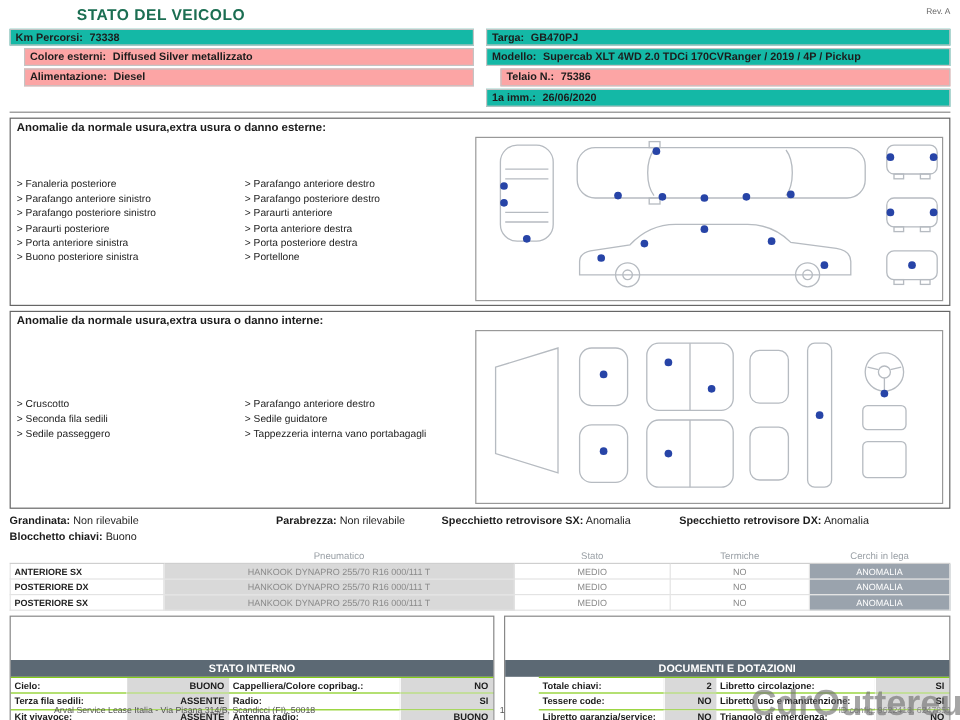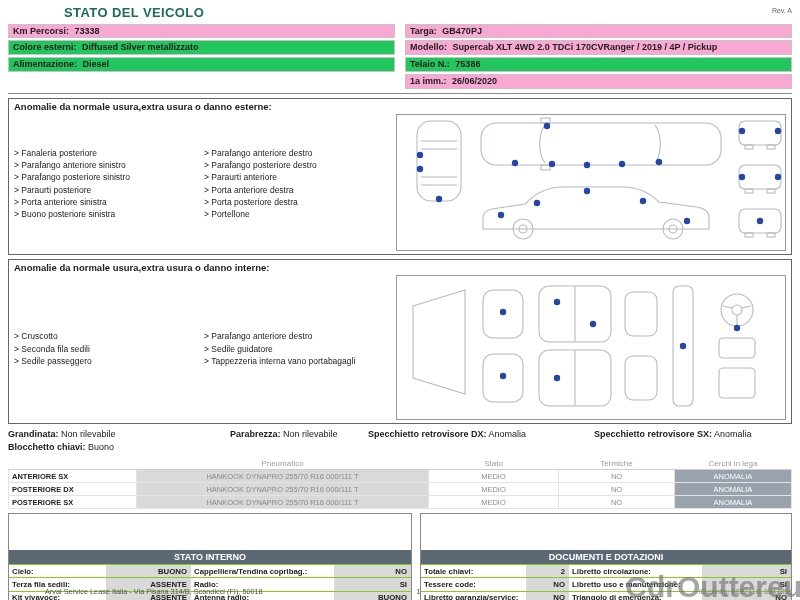--- a/index.html
+++ b/index.html
@@ -13,22 +13,22 @@
     padding: 5px 8px 0;
     font-size: 9px;
     line-height: 1.2;
   }
   .topbar { display: flex; justify-content: space-between; align-items: flex-start; padding: 0 0 3px 56px; }
   .title { color: #1b6e52; font-weight: bold; font-size: 13px; letter-spacing: .4px; }
   .rev { font-size: 7px; color: #666; padding-top: 2px; }
 
   .info { display: flex; gap: 10px; border-bottom: 1px solid #8a8a8a; padding-bottom: 4px; }
   .icol { flex: 1; display: flex; flex-direction: column; gap: 2px; }
-  .field { border: 1px solid #c4c4c4; padding: 1px 4px; min-height: 12px; background: #f9a8d4; }
-  .field.alt { background: #22c55e; }
+  .field { border: 1px solid #c4c4c4; padding: 1px 4px; min-height: 12px; background: #14b8a6; }
+  .field.alt { background: #fca5a5; margin-left: 12px; }
   .flbl { font-weight: bold; }
   .fval { font-weight: bold; margin-left: 3px; }
 
   .section { border: 1px solid #666; margin-top: 4px; padding: 2px 5px 3px; }
   .stitle { font-weight: bold; font-size: 9.5px; margin-bottom: 2px; }
   .sbody { display: flex; gap: 6px; }
   .alists { flex: 1; display: flex; gap: 4px; padding-top: 2px; align-items: center; }
   .alist { flex: 1; }
   .aitem { font-size: 8.5px; margin: 2px 0; color: #222; }
   .aitem::before { content: "> "; }
@@ -48,21 +48,21 @@
   .tyres td.term { color: #8a8a8a; text-align: center; width: 116px; }
   .tyres td.cerchi { background: #9aa3ad; color: #fff; text-align: center; }
 
   .bottom { display: flex; gap: 8px; margin-top: 4px; align-items: flex-start; }
   .btable { border: 1px solid #888; background: #fff; }
   .btable.left { width: 404px; flex: none; }
   .btable.right { flex: 1; }
   .bhead { background: #5c6974; color: #fff; font-weight: bold; text-align: center; font-size: 9px; padding: 1.5px 0; margin-top: 36px; }
   .brow { display: grid; border-top: 1px solid #84cc16; font-size: 7.8px; }
   .g4a { grid-template-columns: 96px 86px 142px 1fr; }
-  .g4b { grid-template-columns: 104px 44px 132px 1fr; }
+  .g4b { grid-template-columns: 104px 44px 132px 1fr; margin-left: 28px; }
   .g6  { grid-template-columns: 104px 44px 62px 44px 62px 1fr; }
   .bl { font-weight: bold; padding: 1.5px 3px; white-space: nowrap; overflow: hidden; }
   .bv { background: #d9d9d9; text-align: right; font-weight: bold; padding: 1.5px 4px; border-left: 1px solid #fff; }
   .bx { background: #fff; }
 
   .footer { position: absolute; left: 8px; right: 8px; bottom: 3px; display: flex; font-size: 7.3px; color: #555; padding-left: 37px; }
   .faddr { flex: 1; }
   .fpage { width: 40px; text-align: center; }
   .fid { flex: 1; text-align: right; color: #888; }
 
@@ -238,26 +238,26 @@
 
 <div class="cond">
   <div class="c c0">
     <span class="clbl">Grandinata:</span>
     <span>Non rilevabile</span>
   </div>
   <div class="c c1">
     <span class="clbl">Parabrezza:</span>
     <span>Non rilevabile</span>
   </div>
+  <div class="c c3">
+    <span class="clbl">Specchietto retrovisore SX:</span>
+    <span>Anomalia</span>
+  </div>
   <div class="c c2">
     <span class="clbl">Specchietto retrovisore DX:</span>
-    <span>Anomalia</span>
-  </div>
-  <div class="c c3">
-    <span class="clbl">Specchietto retrovisore SX:</span>
     <span>Anomalia</span>
   </div>
 </div>
 <div class="cond" style="margin-top:2px;">
   <div class="c">
     <span class="clbl">Blocchetto chiavi:</span>
     <span>Buono</span>
   </div>
 </div>
 
@@ -295,21 +295,21 @@
     </tr>
   </tbody>
 </table>
 
 <div class="bottom">
   <div class="btable left">
     <div class="bhead">STATO INTERNO</div>
     <div class="brow g4a">
       <div class="bl">Cielo:</div>
       <div class="bv">BUONO</div>
-      <div class="bl">Cappelliera/Tendina copribag.:</div>
+      <div class="bl">Cappelliera/Colore copribag.:</div>
       <div class="bv">NO</div>
     </div>
     <div class="brow g4a">
       <div class="bl">Terza fila sedili:</div>
       <div class="bv">ASSENTE</div>
       <div class="bl">Radio:</div>
       <div class="bv">SI</div>
     </div>
     <div class="brow g4a">
       <div class="bl">Kit vivavoce:</div>

